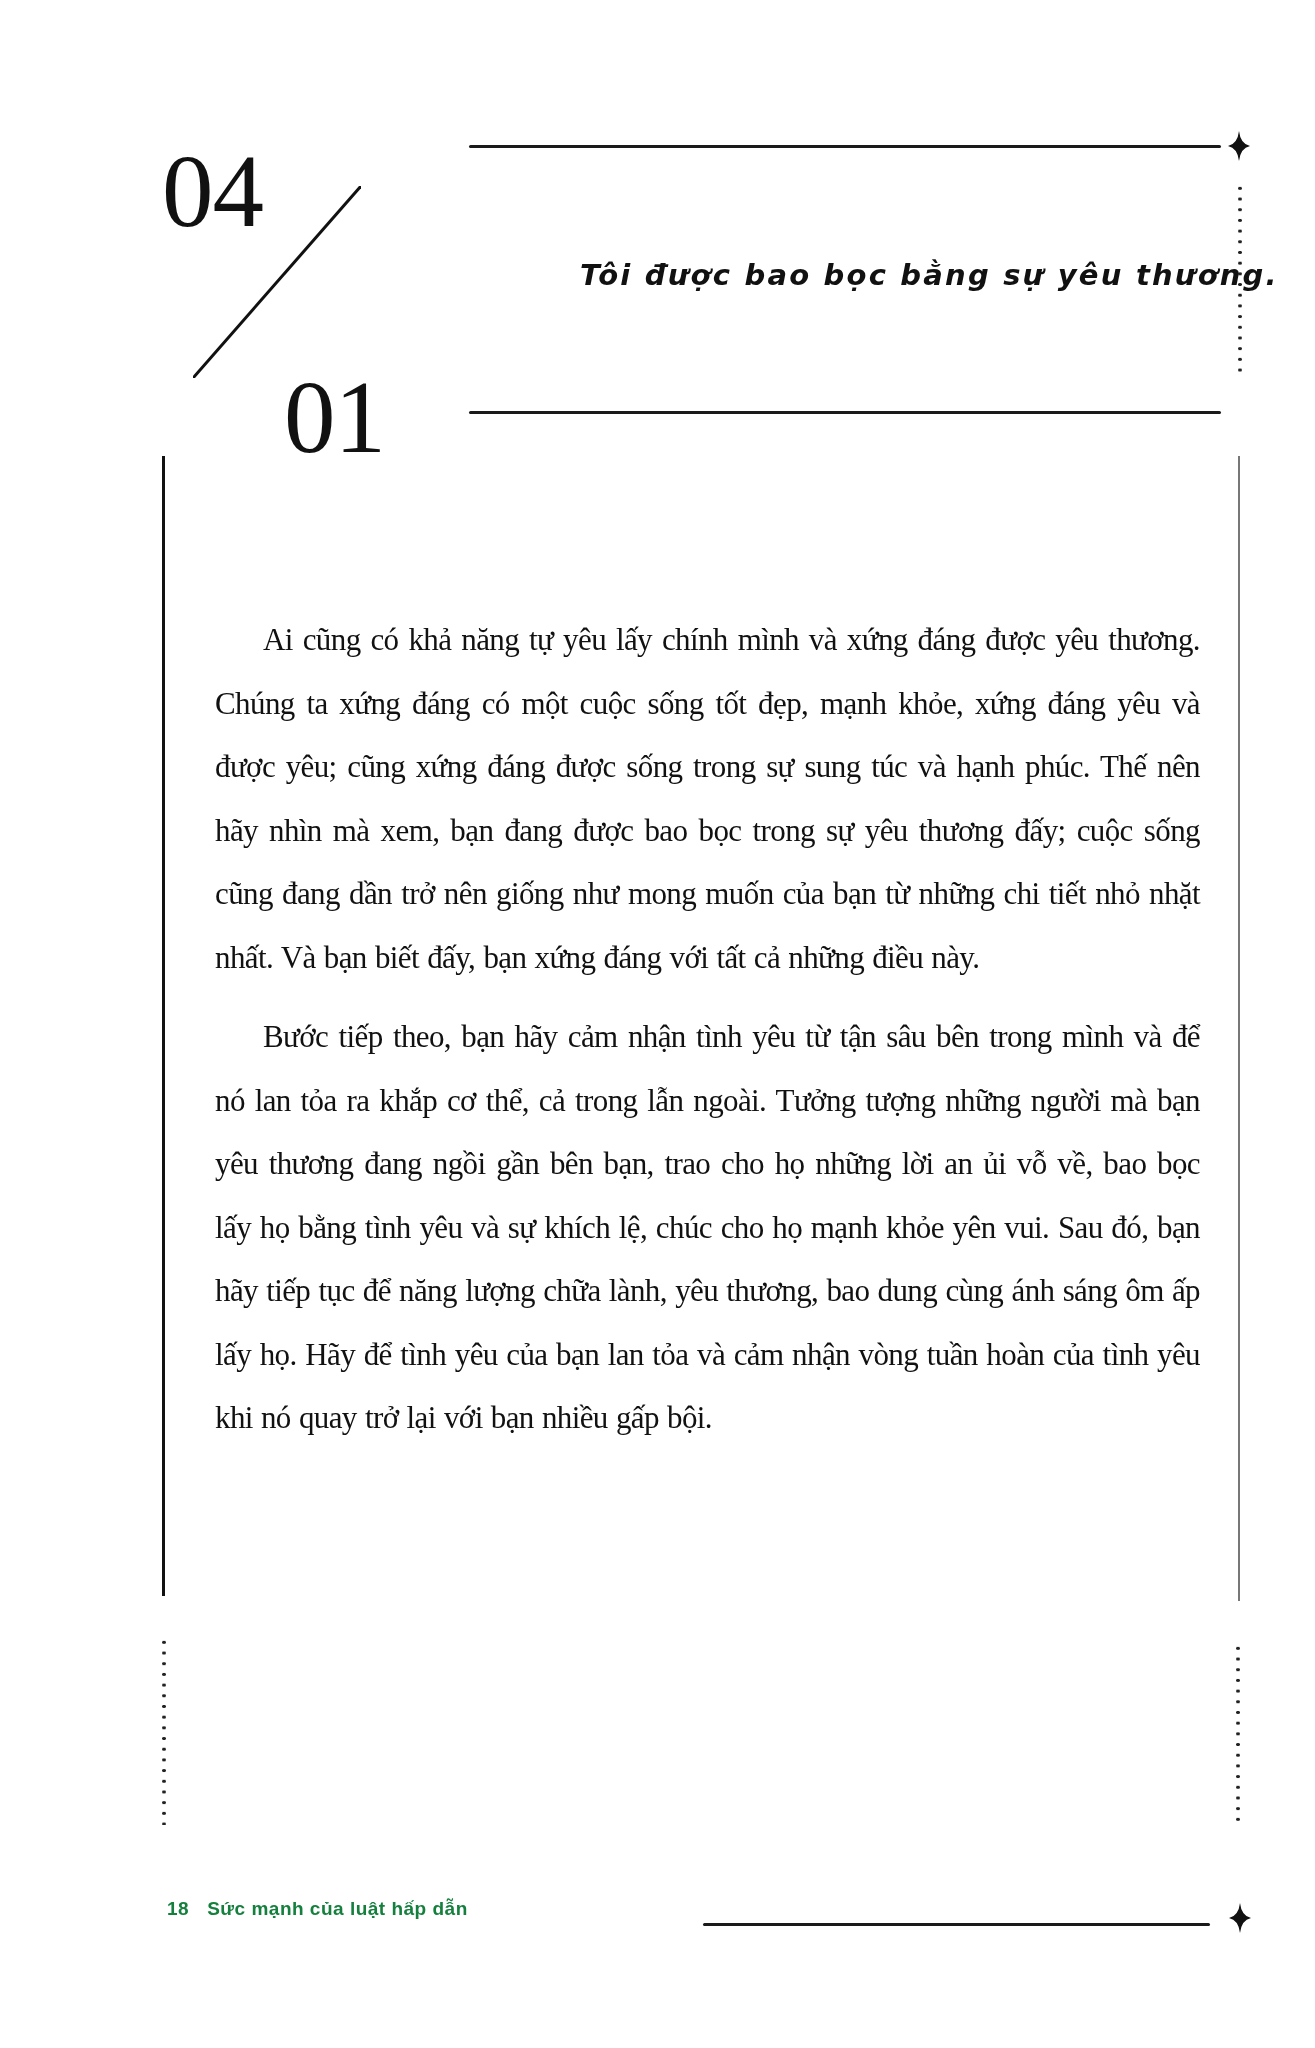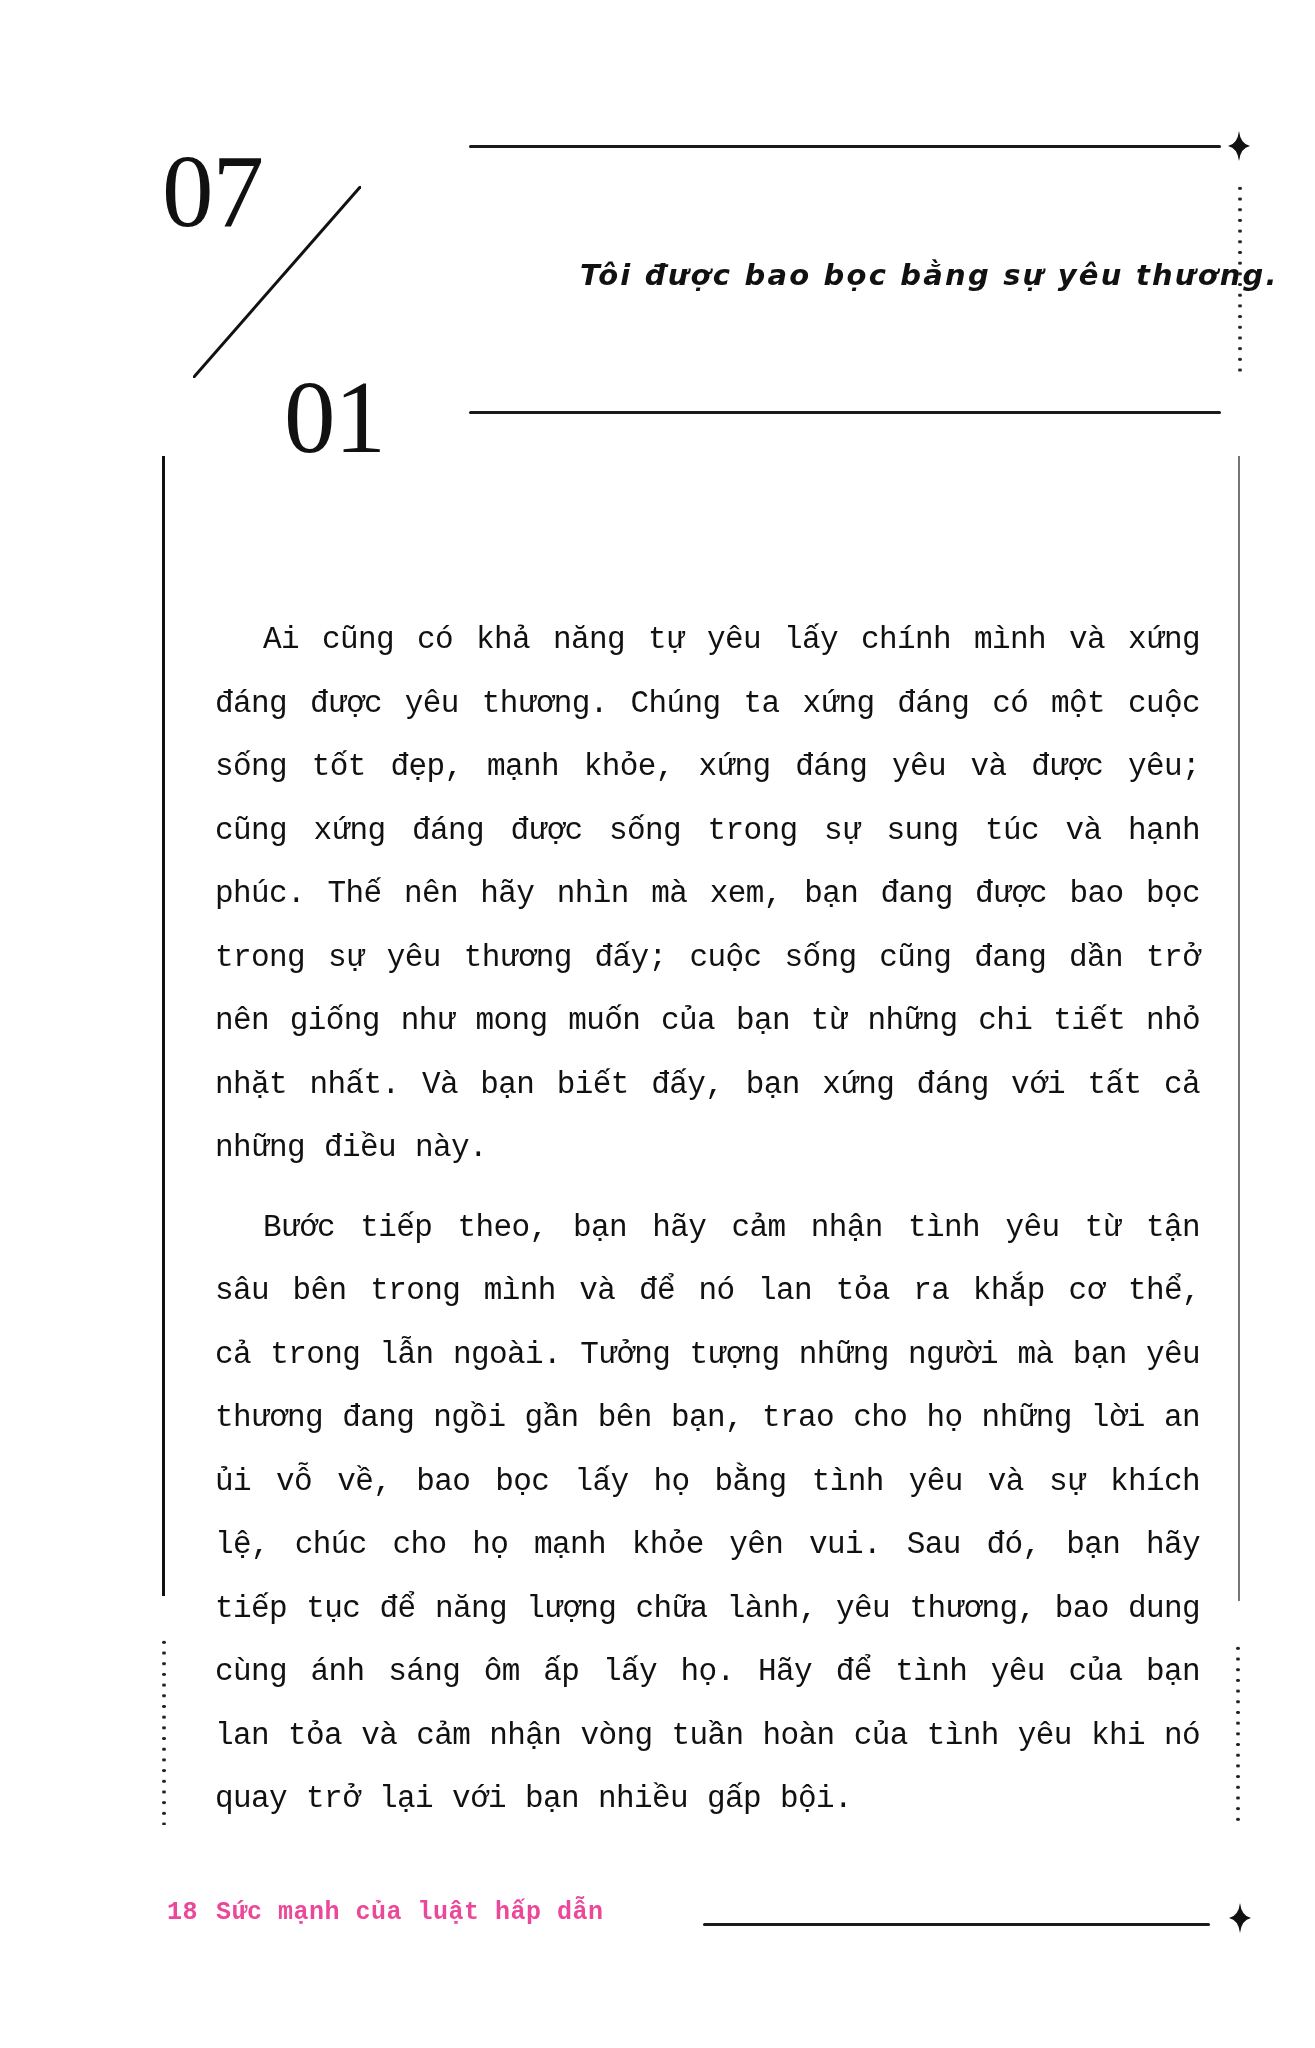--- a/index.html
+++ b/index.html
@@ -81,58 +81,58 @@
     white-space: nowrap;
     margin-left: 32px;
   }
 
   
   .body-text {
     position: absolute;
     left: 215px;
     top: 608px;
     width: 985px;
-    font-family: Liberation Mono, monospace;
+    font-family: Liberation Serif, serif;
     font-size: 31px;
     line-height: 63.5px;
     color: #111;
     text-align: justify;
     letter-spacing: -0.6px;
     word-spacing: 1px;
   }
   .body-text p {
     margin: 0 0 16px 0;
     text-indent: 48px;
   }
 
   
   .footer {
     position: absolute;
     left: 167px;
     top: 1898px;
-    font-family: Liberation Mono, monospace;
+    font-family: Liberation Sans, sans-serif;
     font-weight: bold;
-    font-size: 25px;
-    color: #ec4899;
+    font-size: 19px;
+    color: #15803d;
     white-space: nowrap;
     letter-spacing: 0.5px;
   }
   .footer .page-num { margin-right: 18px; }
   .footer-rule {
     position: absolute;
     left: 703px; top: 1923px;
     width: 507px; height: 3px;
     background: #1a1a1a;
     border-radius: 2px;
   }
 </style>
 </head>
 <body>
 
-<div class="num num-top">07</div>
+<div class="num num-top">04</div>
 <svg class="slash" viewBox="0 0 168 192">
   <line x1="168" y1="0" x2="0" y2="192" stroke="#111" stroke-width="3"></line>
 </svg>
 <div class="num num-bottom">01</div>
 
 <div class="hrule hrule-top"></div>
 <svg class="star star-top" viewBox="0 0 22 30">
   <path d="M11 0 Q12.5 13 22 15 Q12.5 17 11 30 Q9.5 17 0 15 Q9.5 13 11 0 Z" fill="#111"></path>
 </svg>
 <div class="vdots vdots-top-right"></div>

